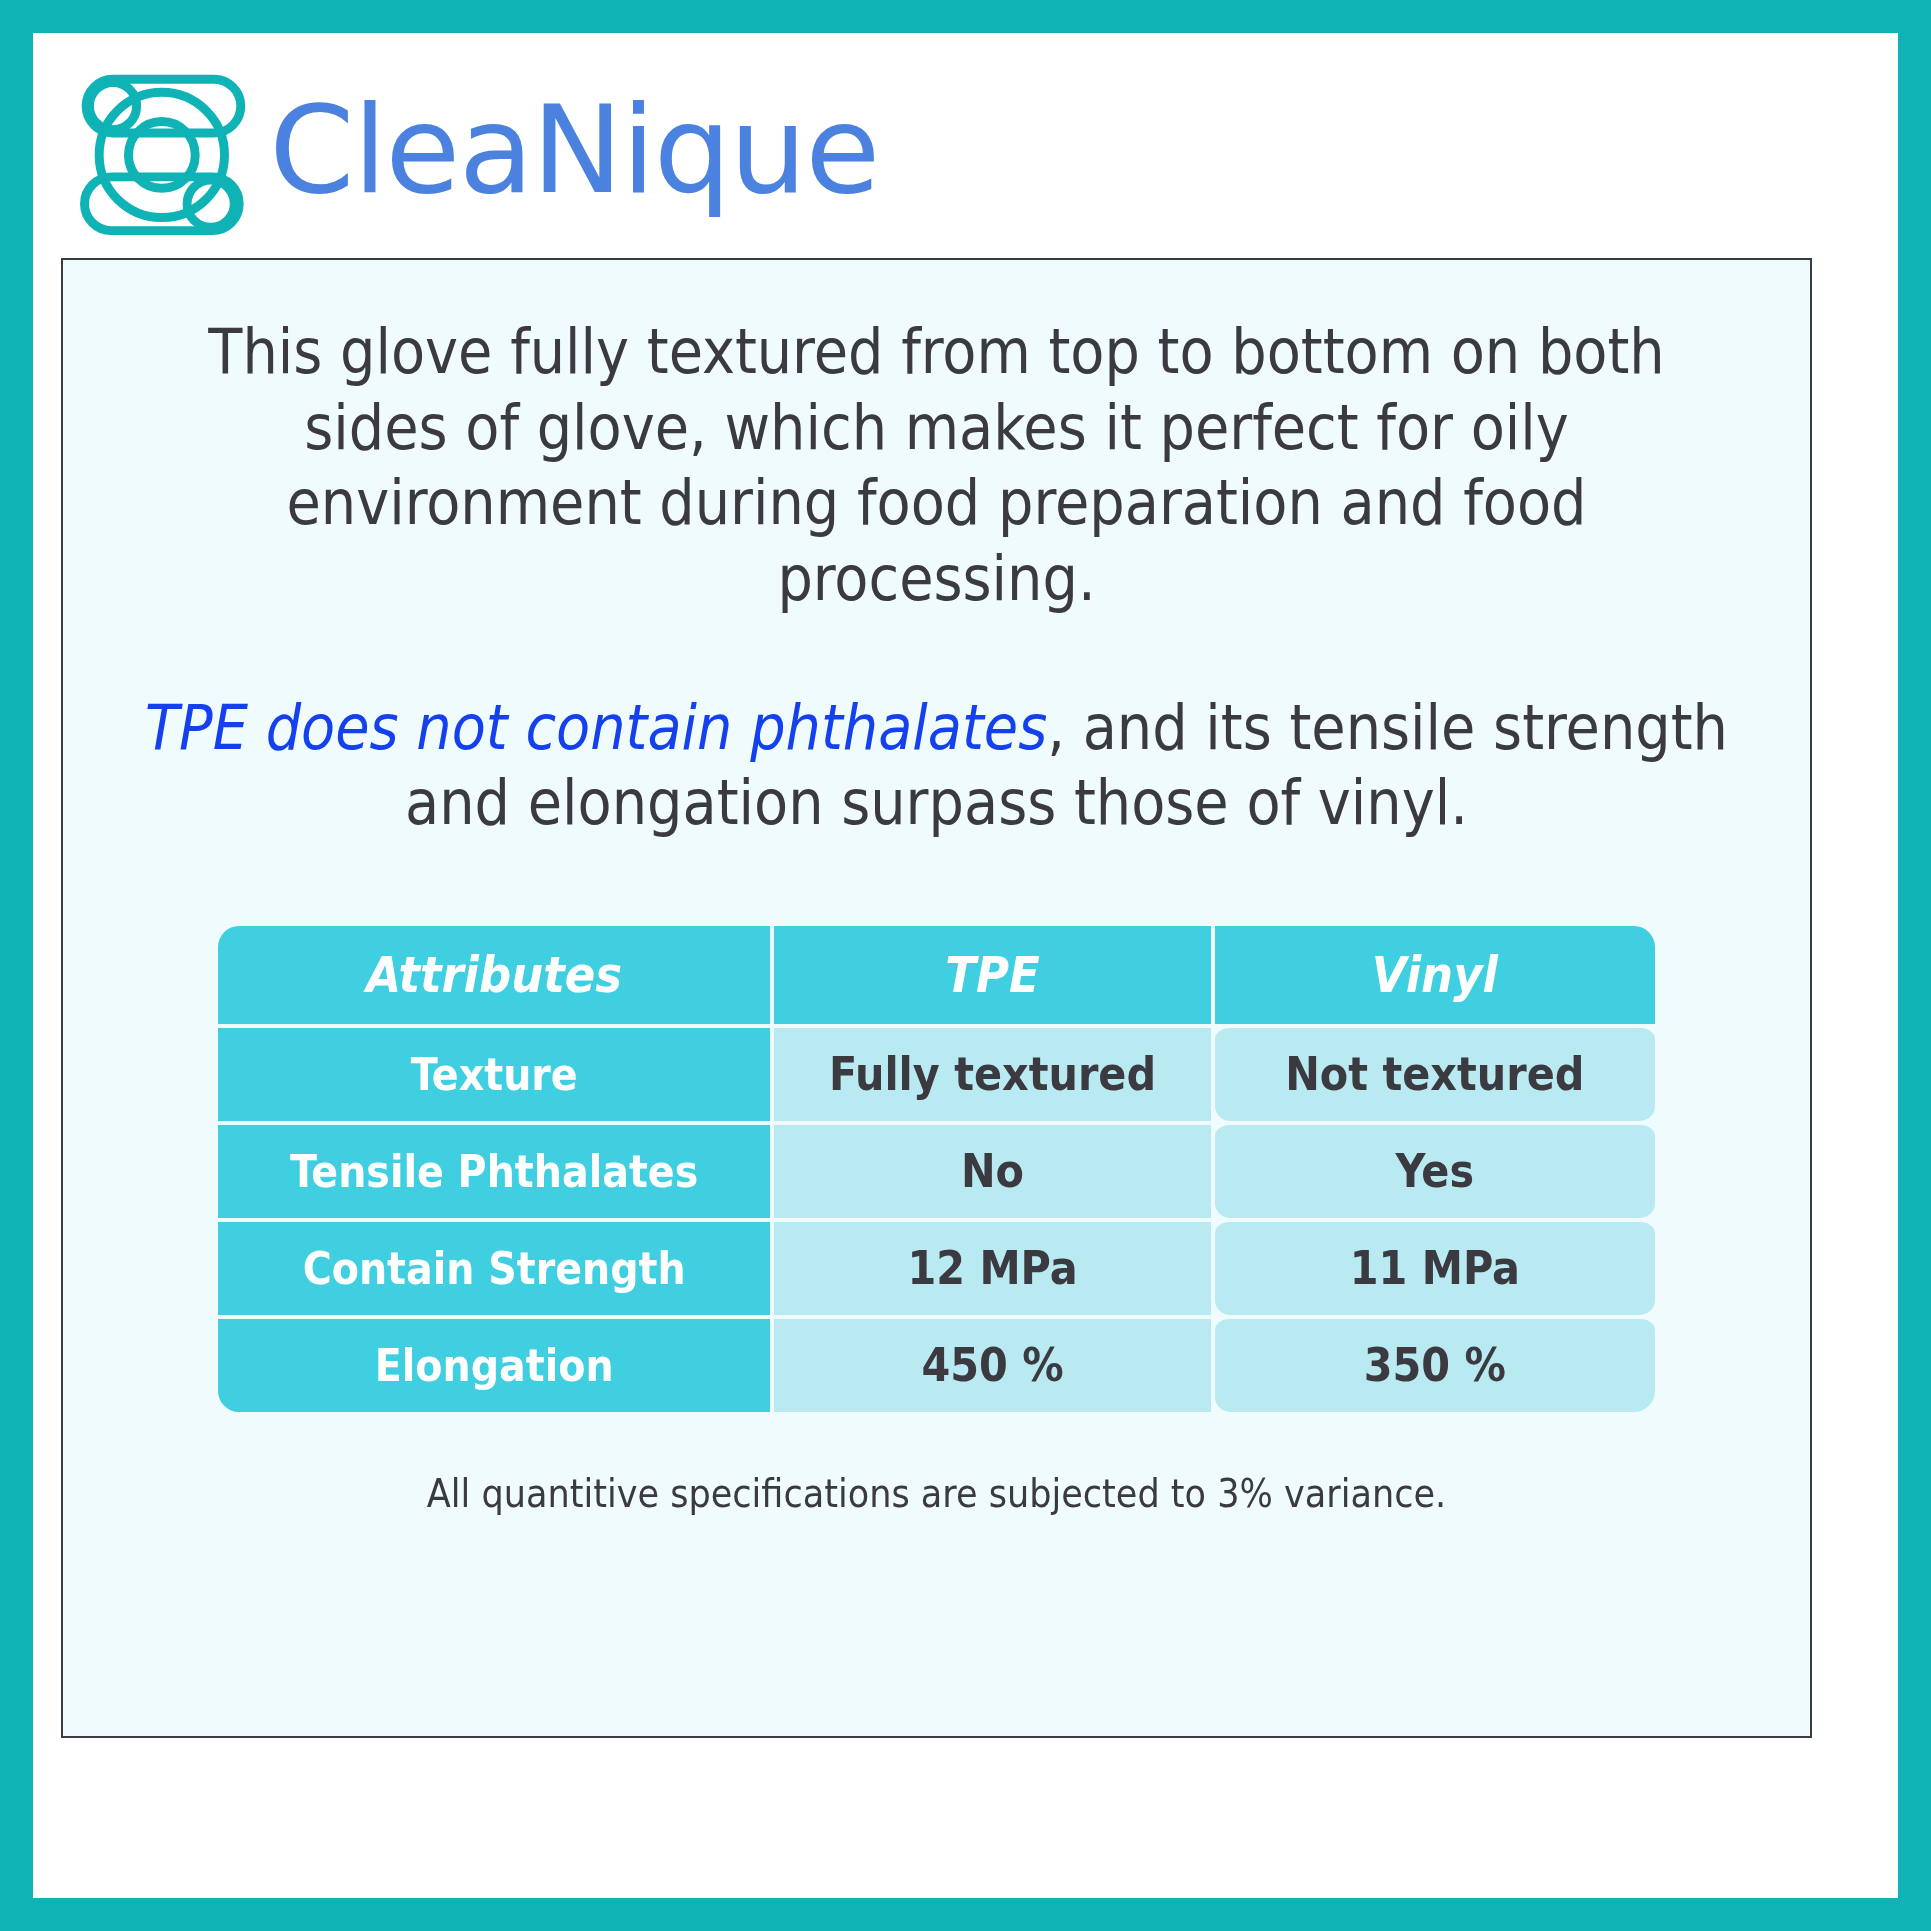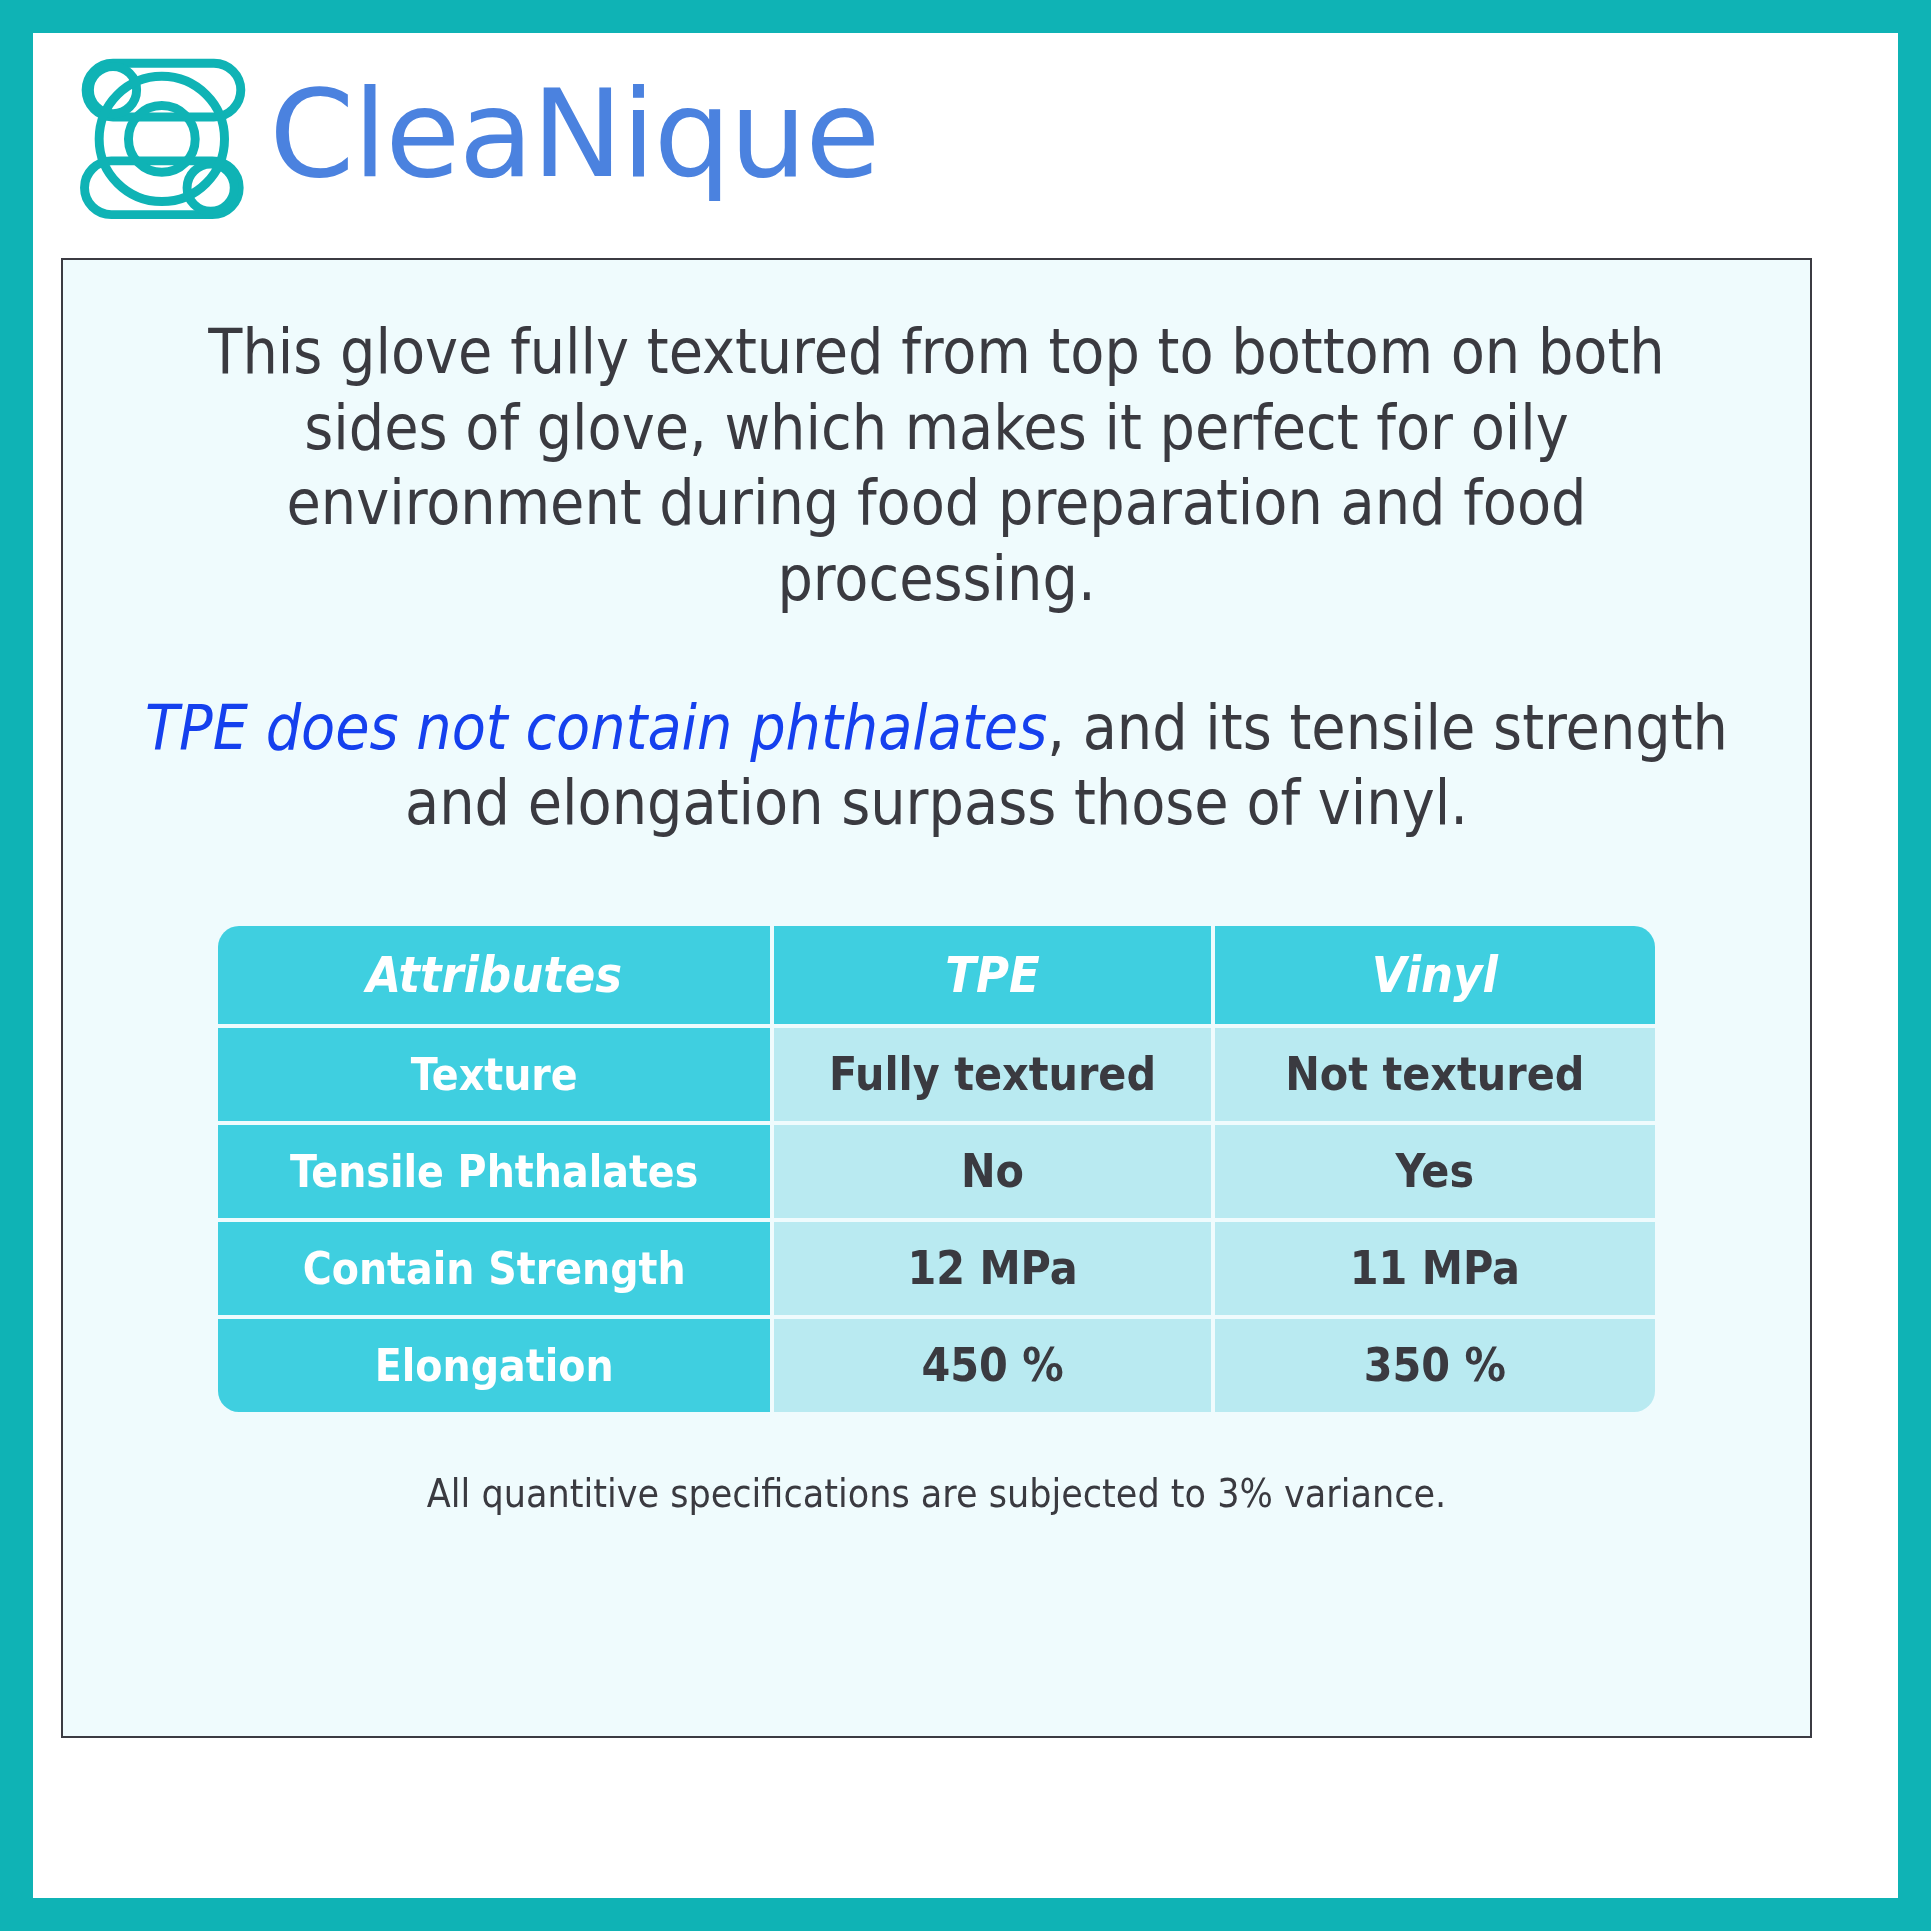--- a/index.html
+++ b/index.html
@@ -28,21 +28,21 @@
     box-sizing: border-box;
     width: 100%;
     height: 100%;
     background: #ffffff;
   }
 
   
   .logo-row {
     position: absolute;
     left: 45px;
-    top: 22px;
+    top: 38px;
     display: flex;
     align-items: center;
     gap: 16.3px;
   }
   .logo-mark {
     width: 175px;
     height: 167px;
     flex: none;
   }
   .logo-word {
@@ -134,21 +134,21 @@
   }
   tbody td.val {
     background: #b9eaf1;
     color: #3a3a40;
     font-size: 46px;
     font-weight: bold;
     height: 91px;
     border-top: 4.1px solid #effbfd;
     border-right: 4.1px solid #effbfd;
   }
-  tbody td.val:last-child { border-right: none; }
+  tbody td.val:last-child { border-right: none; border-radius: 15px; }
 
   .footnote {
     margin: 15px;
     padding: 36px 0 0 0;
     text-align: center;
     font-family: "DejaVu Sans Condensed", "DejaVu Sans", sans-serif;
     font-stretch: condensed;
     font-size: 39px;
     color: #3a3a40;
   }

